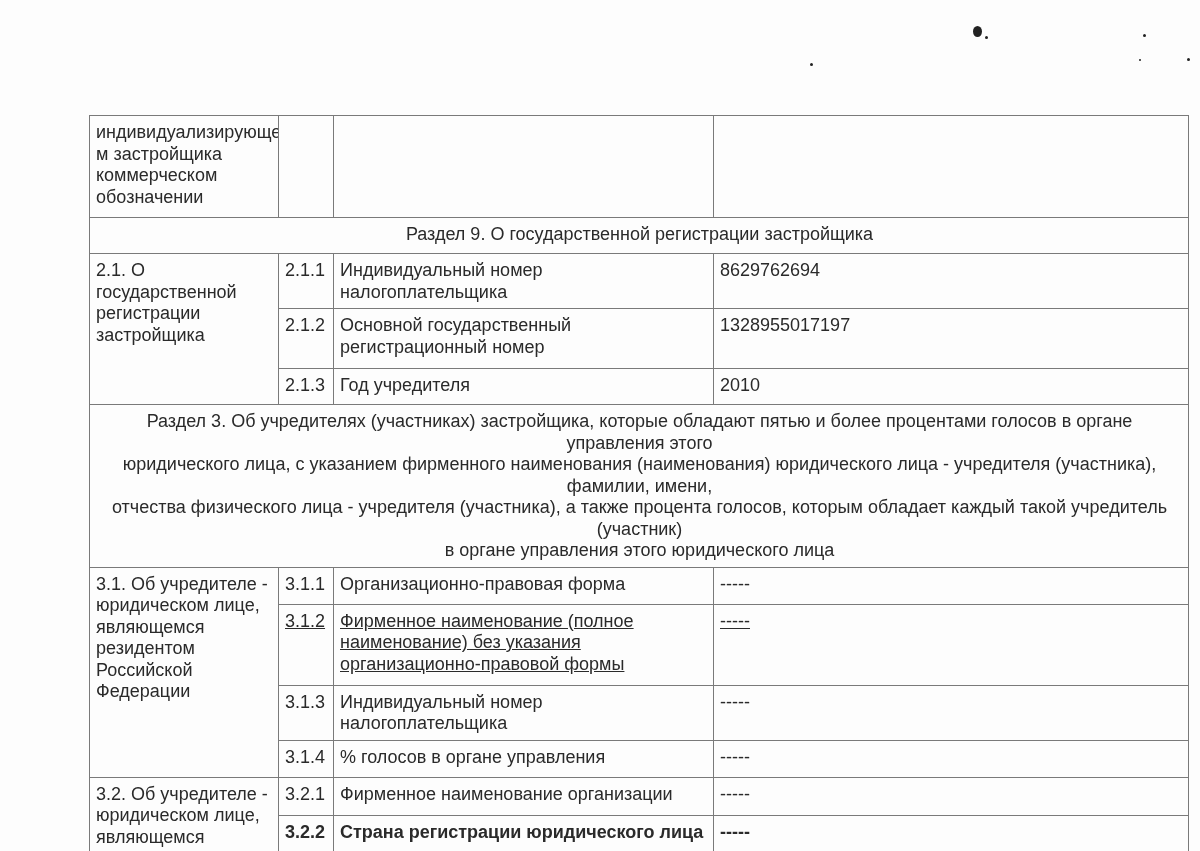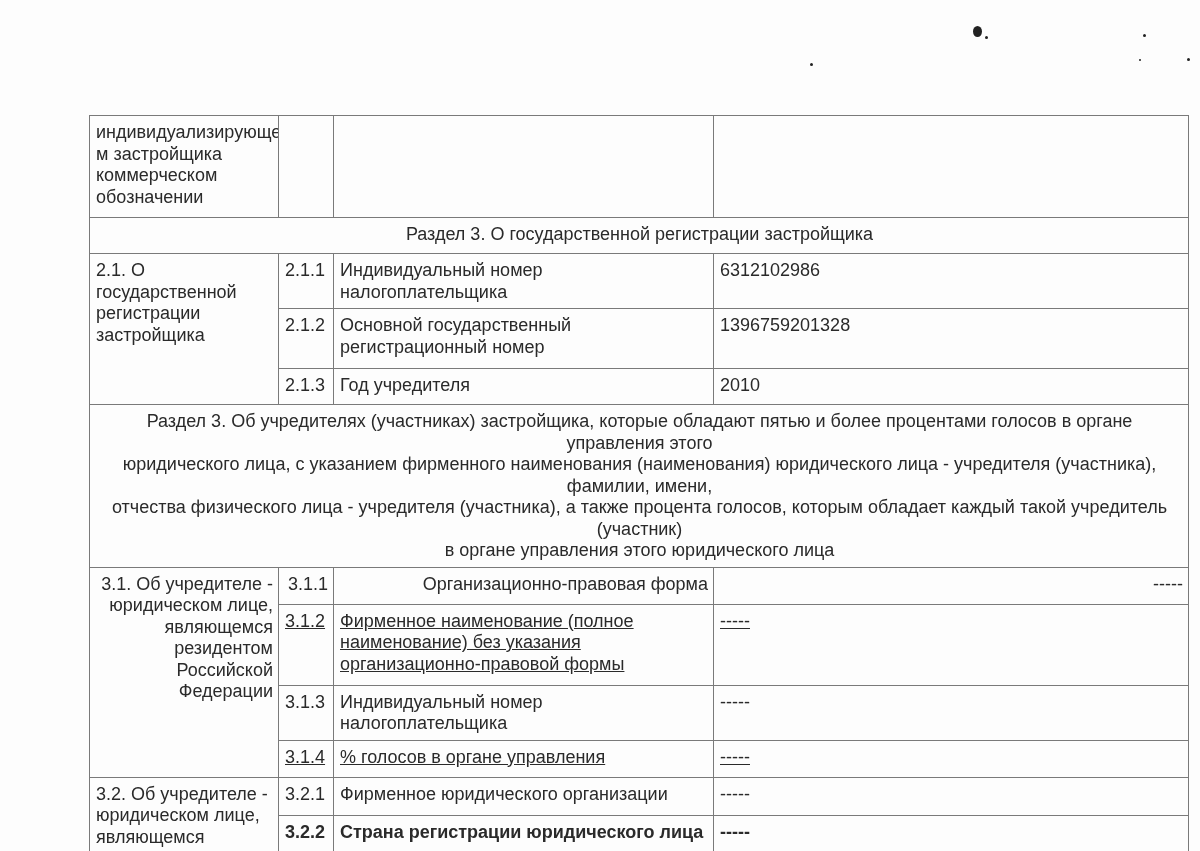--- a/index.html
+++ b/index.html
@@ -29,24 +29,24 @@
     col.c3 { width: 380px; }
     col.c4 { width: 475px; }
     td.section { text-align: center; padding: 7px 40px 6px 40px; }
     td.mid { vertical-align: middle; }
     tr.r0 td { height: 90px; }
     tr.rs2 td { height: 24px; }
     tr.r211 td { height: 22px; }
     tr.r212 td { height: 48px; }
     tr.r213 td { height: 24px; }
     tr.rs3 td { height: 89px; }
-    tr.r311 td { height: 25px; text-align: right; }
+    tr.r311 td { height: 25px; }
     tr.r312 td { height: 69px; text-decoration: underline; }
     tr.r313 td { height: 25px; }
-    tr.r314 td { height: 25px; text-decoration: underline; }
+    tr.r314 td { height: 25px; }
     tr.r321 td { height: 26px; }
     tr.r322 td { height: 25px; font-weight: bold; }
     tr.r323 td { height: 25px; font-family: Liberation Serif, serif; }
     .dash { letter-spacing: 0px; }
   </style>
 </head>
 <body>
 
 <div class="speck" style="left:973px;top:26px;width:9px;height:11px;"></div>
 <div class="speck" style="left:985px;top:36px;width:3px;height:3px;"></div>
@@ -69,33 +69,33 @@
         <span>м застройщика</span><br>
         <span>коммерческом</span><br>
         <span>обозначении</span>
       </td>
       <td></td>
       <td></td>
       <td></td>
     </tr>
 
     <tr class="rs2">
-      <td colspan="4" class="section">Раздел 3. О государственной регистрации застройщика</td>
+      <td colspan="4" class="section">Раздел 9. О государственной регистрации застройщика</td>
     </tr>
 
     <tr class="r211">
       <td rowspan="3">2.1. О государственной регистрации застройщика</td>
       <td>2.1.1</td>
       <td>Индивидуальный номер налогоплательщика</td>
-      <td>6312102986</td>
+      <td>8629762694</td>
     </tr>
     <tr class="r212">
       <td>2.1.2</td>
       <td>Основной государственный регистрационный номер</td>
-      <td>1396759201328</td>
+      <td>1328955017197</td>
     </tr>
     <tr class="r213">
       <td>2.1.3</td>
       <td>Год учредителя</td>
       <td>2010</td>
     </tr>
 
     <tr class="rs3">
       <td colspan="4" class="section">
         <span>Раздел 3. Об учредителях (участниках) застройщика, которые обладают пятью и более процентами голосов в органе управления этого</span><br>
@@ -123,21 +123,21 @@
     </tr>
     <tr class="r314">
       <td>3.1.4</td>
       <td>% голосов в органе управления</td>
       <td class="dash">-----</td>
     </tr>
 
     <tr class="r321">
       <td rowspan="3">3.2. Об учредителе - юридическом лице, являющемся нерезидентом</td>
       <td>3.2.1</td>
-      <td>Фирменное юридического организации</td>
+      <td>Фирменное наименование организации</td>
       <td class="dash">-----</td>
     </tr>
     <tr class="r322">
       <td>3.2.2</td>
       <td>Страна регистрации юридического лица</td>
       <td class="dash">-----</td>
     </tr>
     <tr class="r323">
       <td>3.2.3</td>
       <td>Дата регистрации</td>

